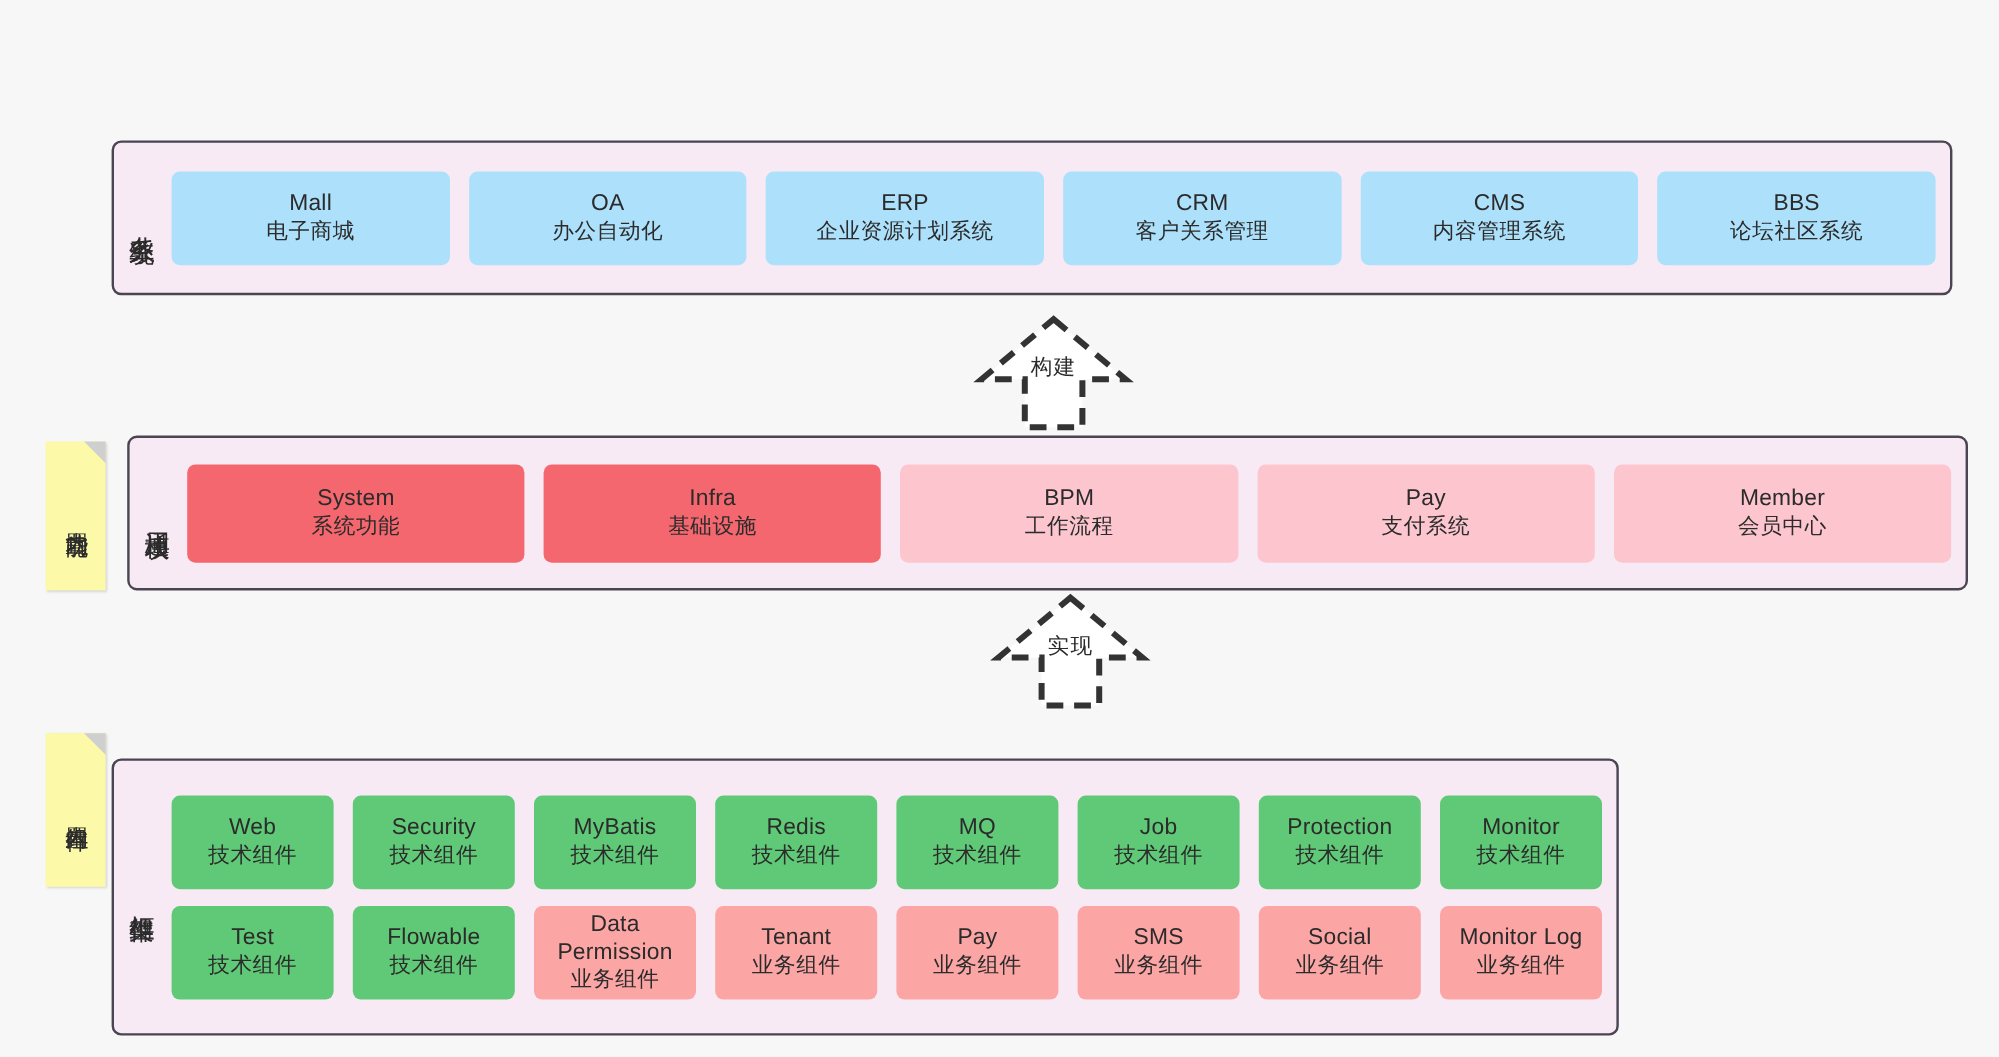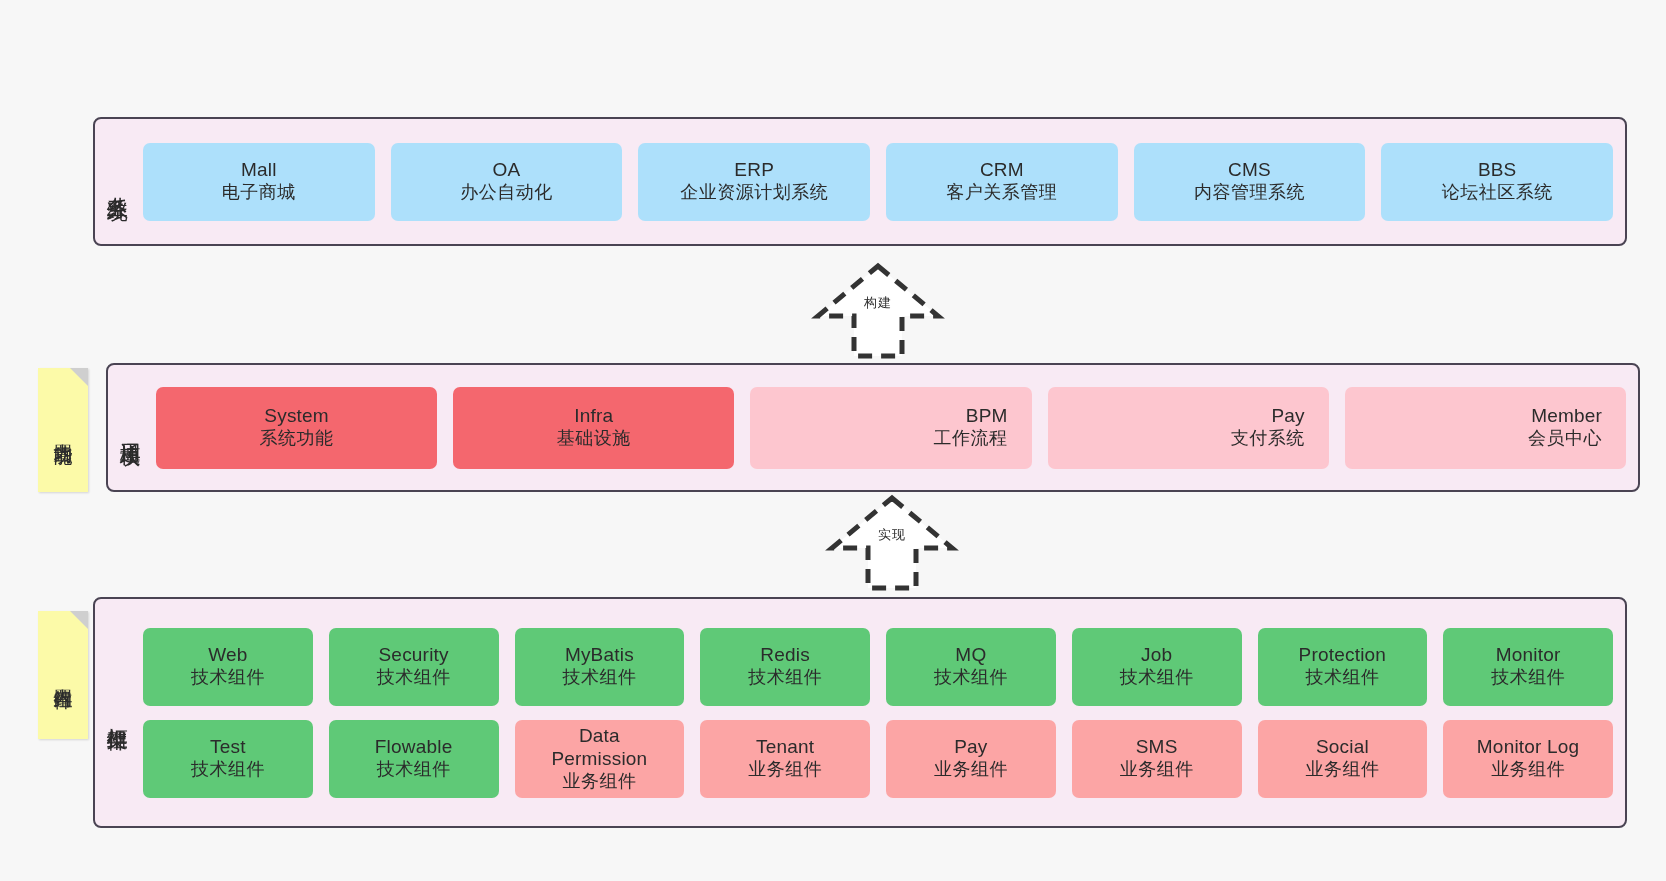--- a/index.html
+++ b/index.html
@@ -74,34 +74,34 @@
     flex: 1 1 0;
     box-sizing: border-box;
     border-radius: 7px;
     display: flex;
     flex-direction: column;
     align-items: center;
     justify-content: center;
     text-align: center;
     line-height: 1.2;
     color: #2b2b2b;
-    padding: 4px 24px;
+    padding: 4px 12px;
   }
   .node .en {
     font-size: 19px;
     letter-spacing: 0.2px;
   }
   .node .cn {
     font-size: 18px;
     letter-spacing: 0.5px;
   }
 
   .node.blue      { background: #ade0fb; height: 78px; }
   .node.red       { background: #f4676e; height: 82px; }
-  .node.pink      { background: #fdc6cf; height: 82px; align-items: flex-end; }
+  .node.pink      { background: #fdc6cf; height: 82px; }
   .node.green     { background: #5fc977; height: 78px; }
   .node.lightgreen{ background: #fca5a5; height: 78px; }
 
   
   .note {
     position: absolute;
     box-sizing: border-box;
     width: 50px;
     background: #fcfaa8;
     color: #2b2b2b;
@@ -130,21 +130,21 @@
     position: absolute;
     width: 160px;
     height: 100px;
   }
   .arrow svg { display: block; }
   .arrow .alabel {
     position: absolute;
     left: 50%;
     transform: translateX(-50%);
     top: 34px;
-    font-size: 13px;
+    font-size: 18px;
     letter-spacing: 1px;
     color: #2b2b2b;
     background: transparent;
     white-space: nowrap;
   }
 </style>
 </head>
 <body>
 
 <div class="canvas">
@@ -226,21 +226,21 @@
       <path d="M 80 6 L 140 56 L 104 56 L 104 96 L 56 96 L 56 56 L 20 56 Z" fill="#ffffff" stroke="#333333" stroke-width="5" stroke-dasharray="14,9" stroke-linejoin="miter"></path>
     </svg>
     <span class="alabel">实现</span>
   </div>
 
   <div class="note" style="left:38px; top:611px; height:128px;">
     <span class="fold"></span>
     <span>内置组件</span>
   </div>
 
-  <div class="layer" style="left:93px; top:597px; width:1534px; height:231px;">
+  <div class="layer" style="left:93px; top:632px; width:1256px; height:231px;">
     <div class="layer-label">框架组件</div>
     <div class="layer-boxes two-rows">
 
       <div class="row">
         <div class="node green">
           <span class="en">Web</span>
           <span class="cn">技术组件</span>
         </div>
         <div class="node green">
           <span class="en">Security</span>

